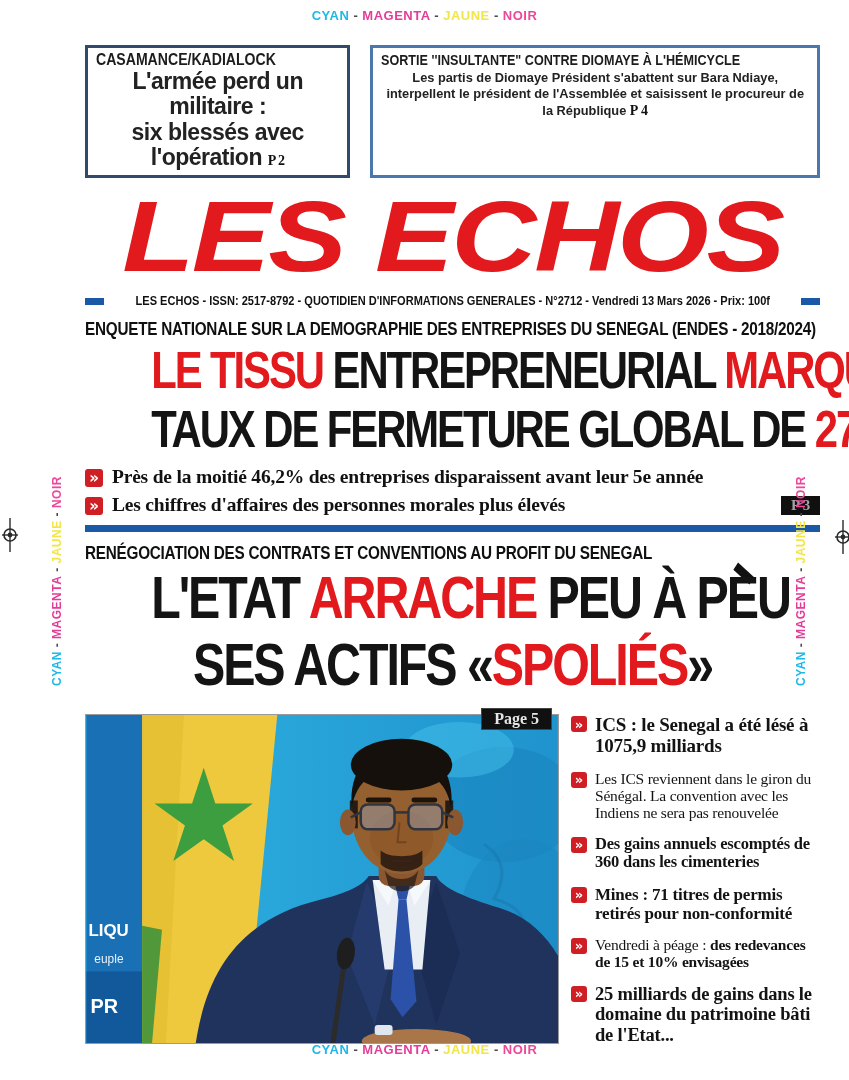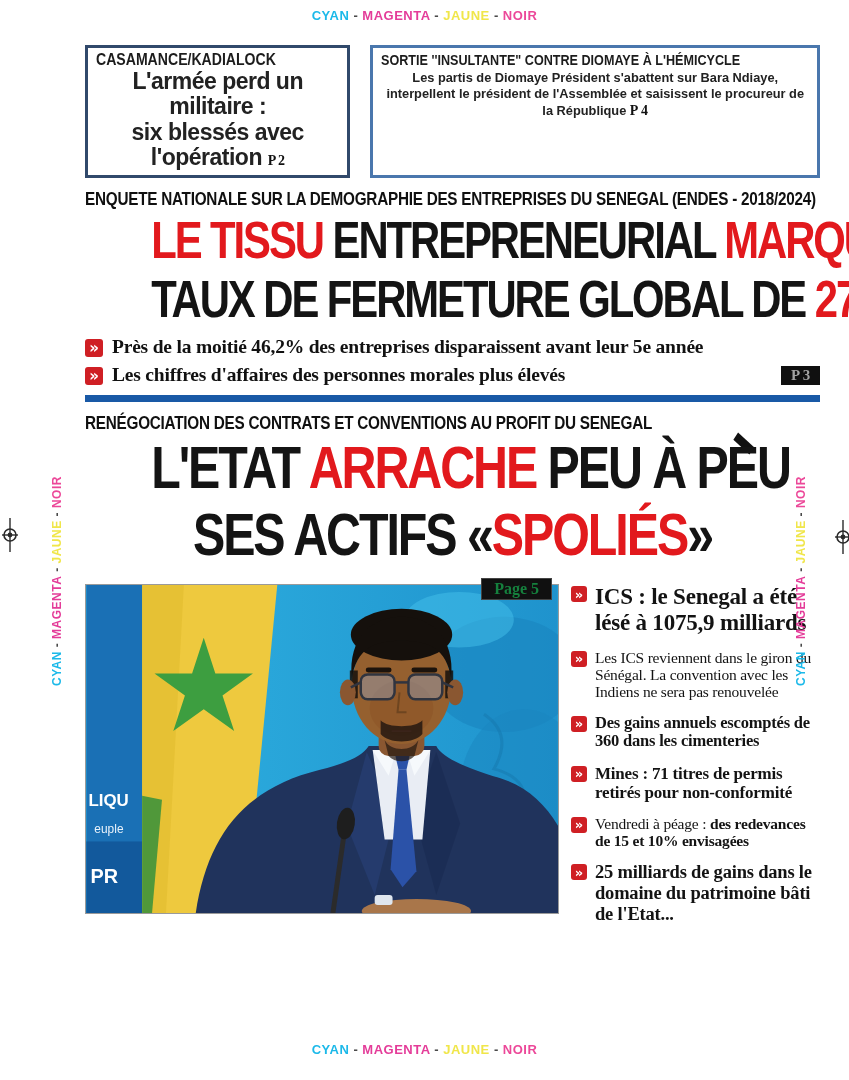--- a/index.html
+++ b/index.html
@@ -85,28 +85,28 @@
 
   .corner-mark { position:absolute; right:-52px; top:26px; width:24px;
     height:9px; background:#111; transform:rotate(38deg); }
 
   
   .story2-body { display:flex; gap:12px; margin-top:16px; }
   .photo { position:relative; width:474px; height:330px; flex:none;
     border:1px solid #9a9a9a; background:#2aa9da; }
   .photo svg { display:block; width:100%; height:100%; }
   .page5-label { position:absolute; top:-7px; right:6px; background:#101010;
-    color:#15803d; font-family:"Liberation Serif", serif; font-size:16px;
+    color:#e5e5e5; font-family:"Liberation Serif", serif; font-size:16px;
     font-weight:bold; padding:1px 12px; border:1px solid #444; }
 
   .side-bullets { flex:1; padding-top:0; }
   .sb-row { display:flex; gap:8px; margin-bottom:13px;
     font-family:"Liberation Serif", serif; color:#131313; }
   .sb-text { letter-spacing:-.2px; line-height:1.12; }
-  .sb-1 .sb-text { font-size:23px; font-weight:bold; }
+  .sb-1 .sb-text { font-size:19px; font-weight:bold; }
   .sb-2 .sb-text { font-size:15.5px; font-weight:normal; }
   .sb-3 .sb-text { font-size:16.5px; font-weight:bold; }
   .sb-4 .sb-text { font-size:17px; font-weight:bold; }
   .sb-5 .sb-text { font-size:15.5px; font-weight:bold; }
   .sb-5 .sb-prefix { font-weight:normal; }
   .sb-6 .sb-text { font-size:18.5px; font-weight:bold; }
 </style>
 </head>
 <body>
 
@@ -129,20 +129,28 @@
       </div>
       <div class="box box-right">
         <div class="box-right-kicker">SORTIE ''INSULTANTE" CONTRE DIOMAYE À L'HÉMICYCLE</div>
         <div class="box-right-body">
           <span>Les partis de Diomaye Président s'abattent sur Bara Ndiaye, interpellent le président de l'Assemblée et saisissent le procureur de la République</span>
           <span class="page-ref">P 4</span>
         </div>
       </div>
     </div>
 
+    <div class="masthead">
+      <div class="masthead-title">LES ECHOS</div>
+      <div class="issn-row">
+        <span class="issn-bar"></span>
+        <span class="issn-text">LES ECHOS - ISSN: 2517-8792 - QUOTIDIEN D'INFORMATIONS GENERALES - N°2712 - Vendredi 13 Mars 2026 - Prix: 100f</span>
+        <span class="issn-bar"></span>
+      </div>
+    </div>
 
     <div>
       <div class="kicker">ENQUETE NATIONALE SUR LA DEMOGRAPHIE DES ENTREPRISES DU SENEGAL (ENDES - 2018/2024)</div>
       <div class="hl hl1">
         <span class="red">LE TISSU </span><span class="blk">ENTREPRENEURIAL </span><span class="red">MARQUÉ PAR </span>
       </div>
       <div class="hl hl1">
         <span class="blk">TAUX DE FERMETURE GLOBAL DE </span><span class="red">27,4%</span>
       </div>
       <div class="bullets1">

